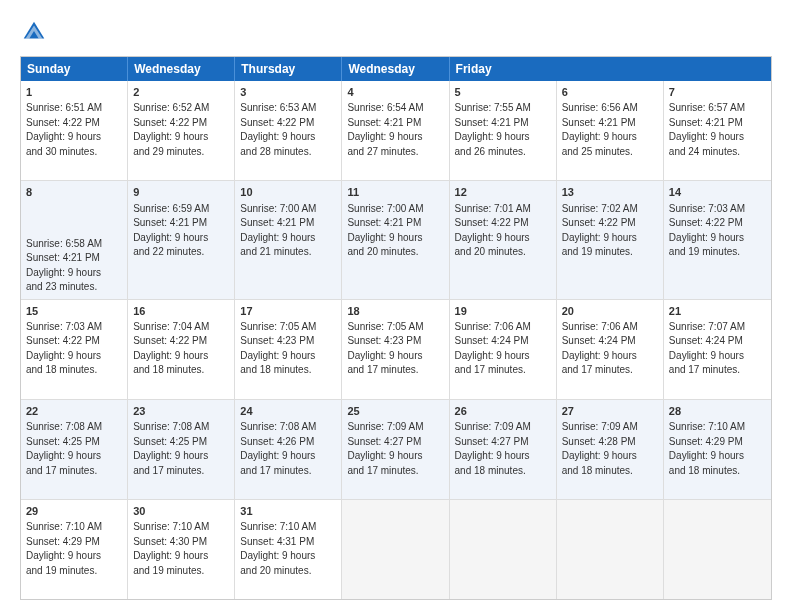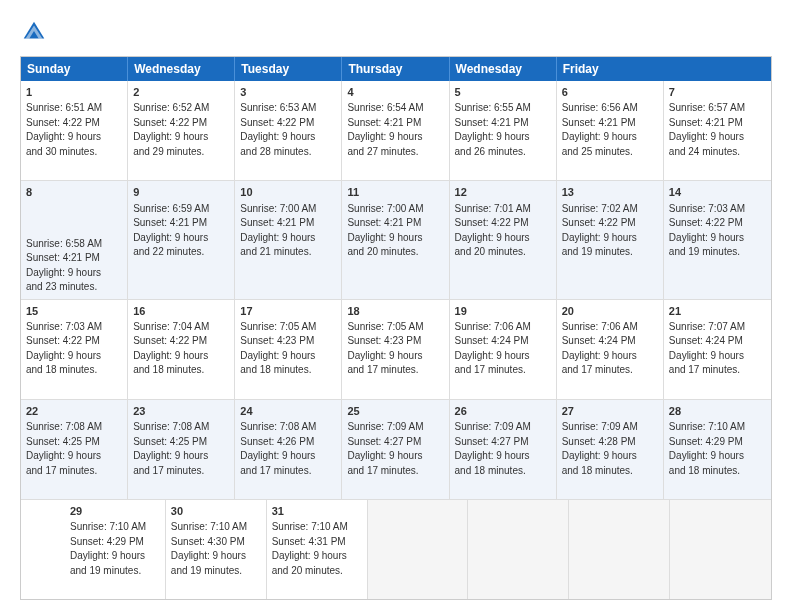--- a/index.html
+++ b/index.html
@@ -84,21 +84,21 @@
       display: flex;
       flex-direction: column;
       flex: 1;
     }
     .cal-row {
       display: grid;
       grid-template-columns: repeat(7, 1fr);
       flex: 1;
       border-bottom: 1px solid #ddd;
     }
-    .cal-row:last-child { border-bottom: none; margin-left: 44px; }
+    .cal-row:last-child { border-bottom: none; }
     .cal-cell {
       padding: 4px 5px;
       border-right: 1px solid #ddd;
       font-size: 9.5px;
       color: #333;
       line-height: 1.4;
       vertical-align: top;
       background: #fff;
     }
     .cal-cell:last-child { border-right: none; }
@@ -134,21 +134,20 @@
     <div class="title-block">
       <div class="title-month"></div>
       <div class="title-location"></div>
     </div>
   </div>
 
   <div class="calendar">
     <div class="cal-header">
     <div class="cal-header-cell">Sunday</div>
         <div class="cal-header-cell">Wednesday</div>
-        <div class="cal-header-cell">Tuesday</div>
         <div class="cal-header-cell">Thursday</div>
         <div class="cal-header-cell">Wednesday</div>
         <div class="cal-header-cell">Friday</div>
       </div>
     <div class="cal-body">
     <div class="cal-row">
           <div class="cal-cell">
             <span class="day-num">1</span>
             <div class="day-info" style="white-space: pre-line;">Sunrise: 6:51 AM
 Sunset: 4:22 PM
@@ -171,21 +170,21 @@
           </div>
           <div class="cal-cell">
             <span class="day-num">4</span>
             <div class="day-info" style="white-space: pre-line;">Sunrise: 6:54 AM
 Sunset: 4:21 PM
 Daylight: 9 hours
 and 27 minutes.</div>
           </div>
           <div class="cal-cell">
             <span class="day-num">5</span>
-            <div class="day-info" style="white-space: pre-line;">Sunrise: 6:55 AM
+            <div class="day-info" style="white-space: pre-line;">Sunrise: 7:55 AM
 Sunset: 4:21 PM
 Daylight: 9 hours
 and 26 minutes.</div>
           </div>
           <div class="cal-cell">
             <span class="day-num">6</span>
             <div class="day-info" style="white-space: pre-line;">Sunrise: 6:56 AM
 Sunset: 4:21 PM
 Daylight: 9 hours
 and 25 minutes.</div>

